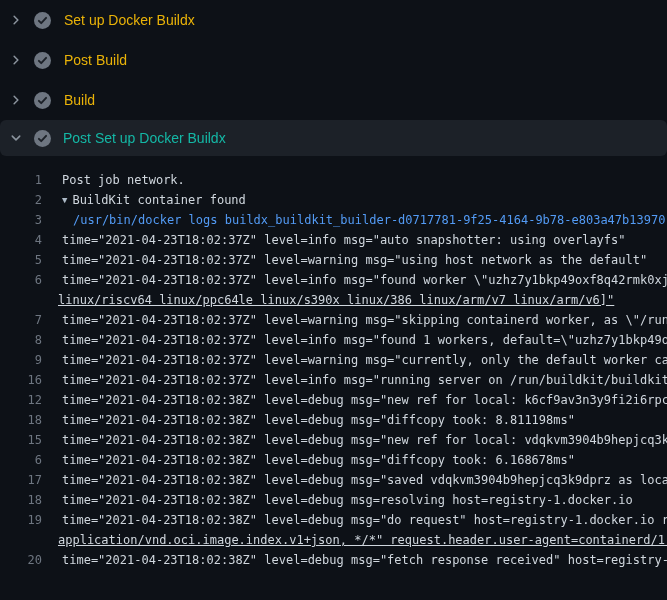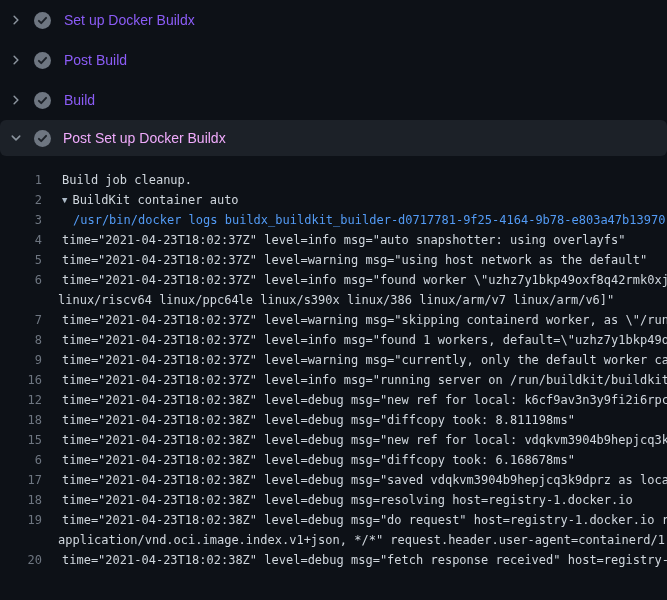--- a/index.html
+++ b/index.html
@@ -42,23 +42,23 @@
     height: 17px;
     flex: none;
     margin-left: 10px;
     display: flex;
     align-items: center;
     justify-content: center;
   }
   .step-label {
     margin-left: 13px;
     font-size: 14px;
-    color: #8b5cf6;
+    color: #eab308;
   }
-  .step.expanded .step-label { color: #f0abfc; margin-left: 12px; }
+  .step.expanded .step-label { color: #14b8a6; margin-left: 12px; }
 
   
   .log {
     width: 667px;
     padding-top: 14px;
     font-family: "DejaVu Sans Mono", monospace;
     font-size: 12px;
     line-height: 20px;
     color: #d0d7de;
   }
@@ -69,21 +69,21 @@
     white-space: pre;
   }
   .num {
     width: 42px;
     flex: none;
     text-align: right;
     color: #6e7681;
     cursor: pointer;
   }
   .txt { margin-left: 20px; white-space: pre; }
-  .log-row.wrap .txt { margin-left: 16px; }
+  .log-row.wrap .txt { margin-left: 16px; text-decoration: underline; }
   .log-row.command .txt {
     margin-left: 31px;
     color: #539bf5;
     font-weight: normal;
   }
   .tri {
     display: inline-block;
     font-size: 9px;
     color: #adbac7;
     margin-right: 5px;
@@ -147,22 +147,22 @@
         <span class="check">
           <svg viewBox="0 0 16 16" width="17" height="17">
             <circle cx="8" cy="8" r="8" fill="#6e7681"></circle>
             <path d="M4.6 8.3l2.2 2.2 4.6-5" stroke="#1c2128" stroke-width="1.8" fill="none" stroke-linecap="round" stroke-linejoin="round"></path>
           </svg>
         </span>
         <span class="step-label">Post Set up Docker Buildx</span>
       </div>
     </div>
   <div class="log" id="log">
-      <div class="log-row plain"><span class="num">1</span><span class="txt">Build job cleanup.</span></div>
-      <div class="log-row group"><span class="num">2</span><span class="txt"><span class="tri">▼</span><span>BuildKit container auto</span></span></div>
+      <div class="log-row plain"><span class="num">1</span><span class="txt">Post job network.</span></div>
+      <div class="log-row group"><span class="num">2</span><span class="txt"><span class="tri">▼</span><span>BuildKit container found</span></span></div>
       <div class="log-row command"><span class="num">3</span><span class="txt">/usr/bin/docker logs buildx_buildkit_builder-d0717781-9f25-4164-9b78-e803a47b13970</span></div>
       <div class="log-row output"><span class="num">4</span><span class="txt">time="2021-04-23T18:02:37Z" level=info msg="auto snapshotter: using overlayfs"</span></div>
       <div class="log-row output"><span class="num">5</span><span class="txt">time="2021-04-23T18:02:37Z" level=warning msg="using host network as the default"</span></div>
       <div class="log-row output"><span class="num">6</span><span class="txt">time="2021-04-23T18:02:37Z" level=info msg="found worker \"uzhz7y1bkp49oxf8q42rmk0xj</span></div>
       <div class="log-row wrap"><span class="num"></span><span class="txt">linux/riscv64 linux/ppc64le linux/s390x linux/386 linux/arm/v7 linux/arm/v6]"</span></div>
       <div class="log-row output"><span class="num">7</span><span class="txt">time="2021-04-23T18:02:37Z" level=warning msg="skipping containerd worker, as \"/run</span></div>
       <div class="log-row output"><span class="num">8</span><span class="txt">time="2021-04-23T18:02:37Z" level=info msg="found 1 workers, default=\"uzhz7y1bkp49o</span></div>
       <div class="log-row output"><span class="num">9</span><span class="txt">time="2021-04-23T18:02:37Z" level=warning msg="currently, only the default worker ca</span></div>
       <div class="log-row output"><span class="num">16</span><span class="txt">time="2021-04-23T18:02:37Z" level=info msg="running server on /run/buildkit/buildkit</span></div>
       <div class="log-row output"><span class="num">12</span><span class="txt">time="2021-04-23T18:02:38Z" level=debug msg="new ref for local: k6cf9av3n3y9fi2i6rpc</span></div>

